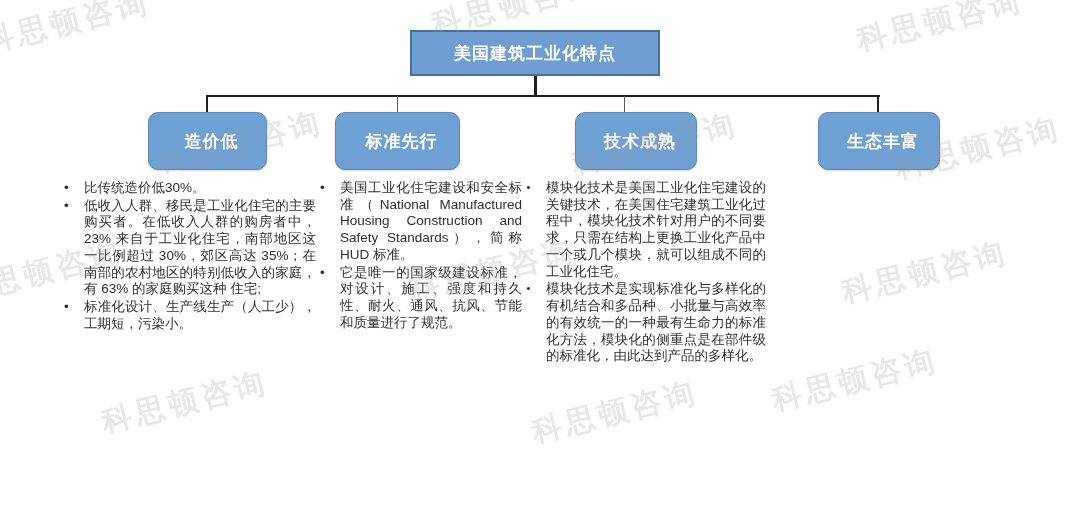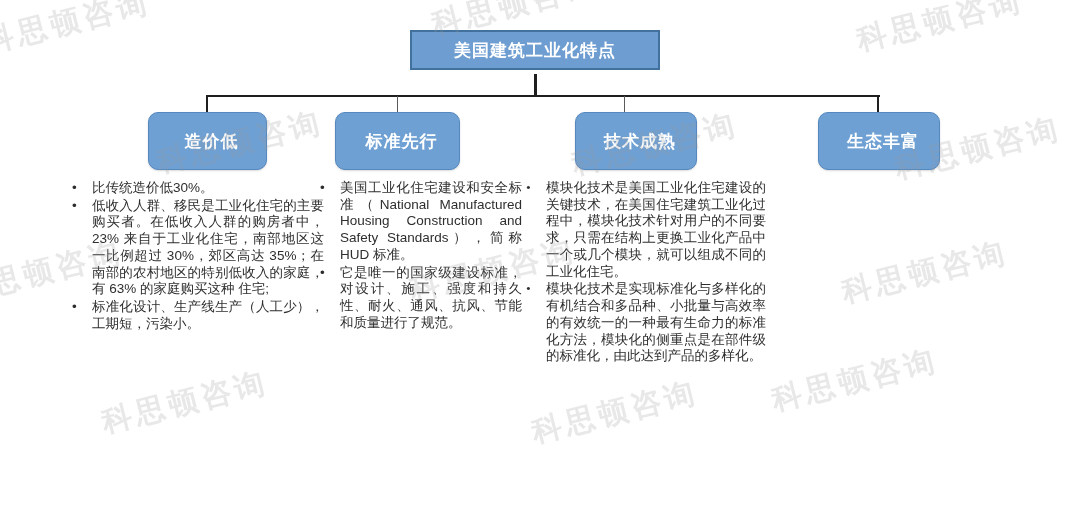--- a/index.html
+++ b/index.html
@@ -9,21 +9,21 @@
   }
   
   .wm-layer{position:absolute;inset:0;z-index:6;pointer-events:none;}
   .wm{
     position:absolute;font-size:30px;font-weight:bold;letter-spacing:4px;
     color:rgba(150,150,150,0.22);transform:rotate(-14deg);white-space:nowrap;
     user-select:none;
   }
   
   .root-box{
-    position:absolute;left:410px;top:30px;width:250px;height:40px;z-index:2;
+    position:absolute;left:410px;top:30px;width:250px;height:46px;z-index:2;
     background:#6D9DD1;border:2px solid #41719C;box-sizing:border-box;
     display:flex;align-items:center;justify-content:center;
     color:#ffffff;font-size:17px;font-weight:bold;letter-spacing:1px;
   }
   
   .conn{position:absolute;background:#1f1f1f;z-index:1;}
   .conn-root-drop{left:534px;top:74px;width:3px;height:22px;}
   .conn-horizontal{left:206px;top:95px;width:674px;height:2px;}
   .conn-drop-0{left:206px;top:95px;width:2px;height:18px;}
   .conn-drop-1{left:397px;top:96px;width:1px;height:17px;background:#5a5a5a;}
@@ -37,21 +37,21 @@
     color:#ffffff;font-size:17px;font-weight:bold;letter-spacing:1px;
     box-shadow:0 1px 2px rgba(0,0,0,0.15);
     padding-left:8px;
   }
   .b0{left:148px;width:119px;}
   .b1{left:335px;width:125px;}
   .b2{left:575px;width:122px;}
   .b3{left:818px;width:122px;}
   
   .col{position:absolute;top:180px;z-index:2;}
-  .c0{left:68px;width:256px;}
+  .c0{left:60px;width:256px;}
   .c1{left:316px;width:206px;}
   .c2{left:522px;width:244px;font-family:Liberation Serif, serif;}
   .c3{left:766px;width:270px;}
   .col ul{list-style:none;margin:0;padding:0;}
   .col li{
     position:relative;padding-left:24px;margin:0 0 1px 0;
     font-size:13.5px;line-height:1.24;color:#2e2e2e;text-align:justify;
   }
   .col li::before{
     content:"\2022";position:absolute;left:4px;top:0;color:#2e2e2e;

